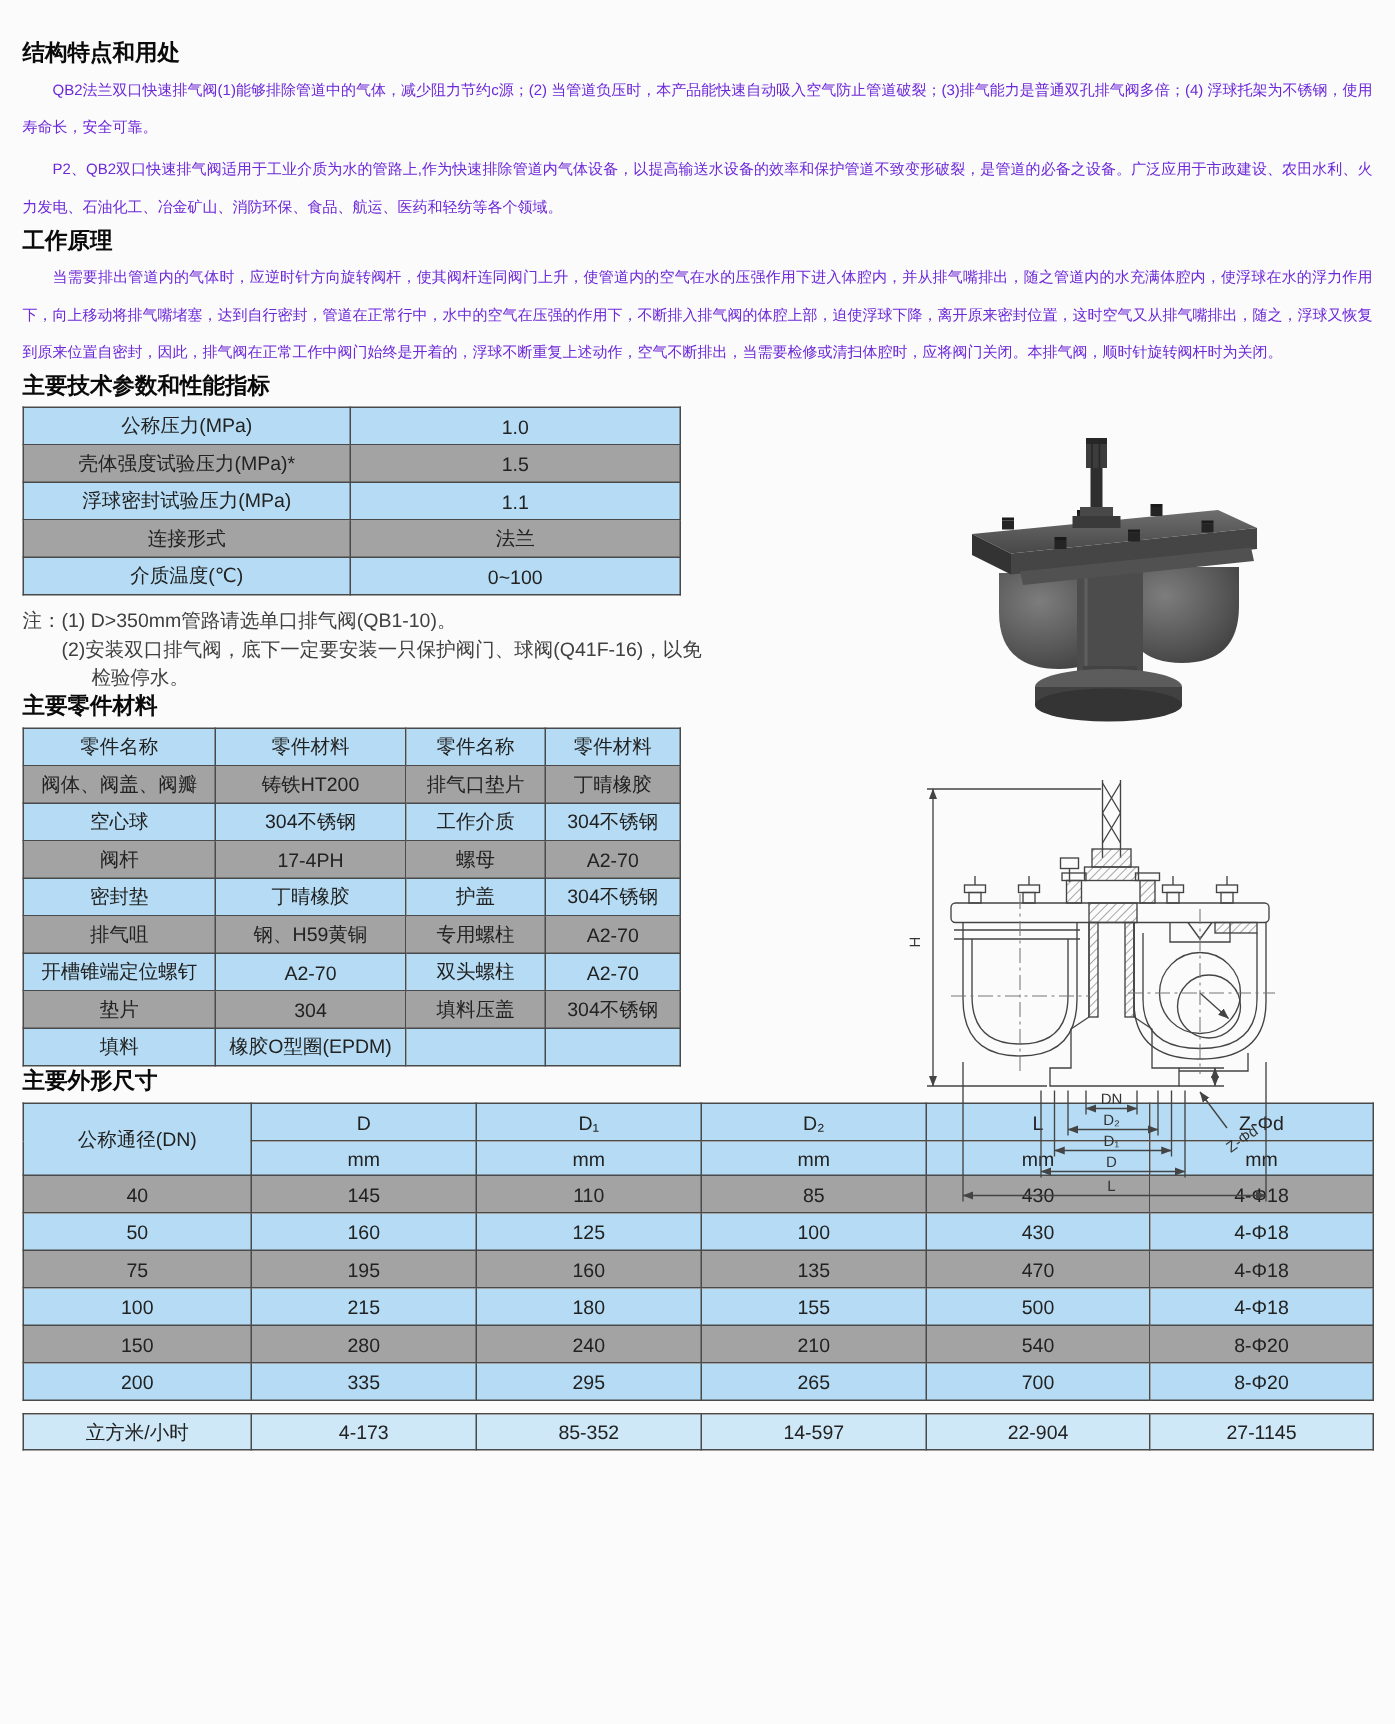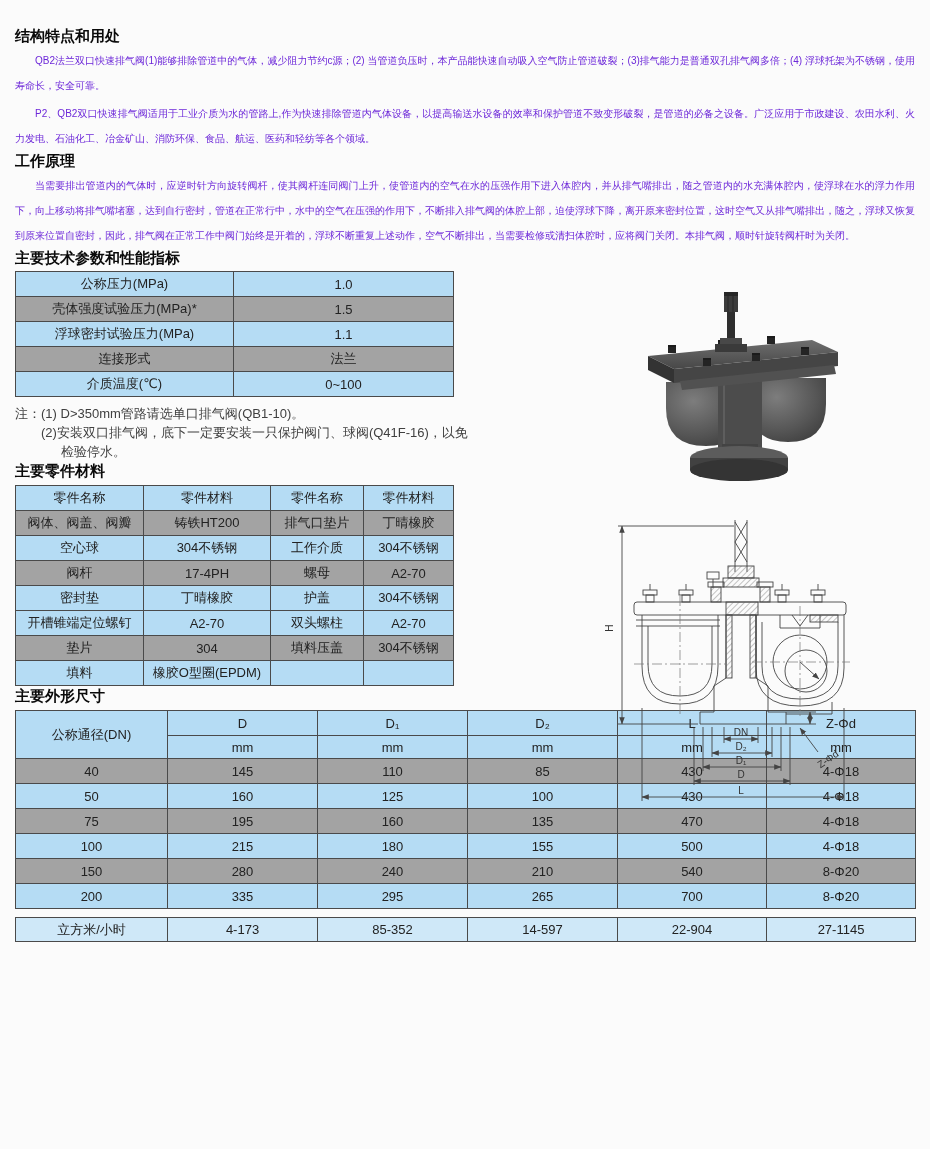--- a/index.html
+++ b/index.html
@@ -119,20 +119,26 @@
         <td>阀杆</td>
         <td>17-4PH</td>
         <td>螺母</td>
         <td>A2-70</td>
       </tr>
       <tr class="blue">
         <td>密封垫</td>
         <td>丁晴橡胶</td>
         <td>护盖</td>
         <td>304不锈钢</td>
+      </tr>
+      <tr class="white">
+        <td>排气咀</td>
+        <td>钢、H59黄铜</td>
+        <td>专用螺柱</td>
+        <td>A2-70</td>
       </tr>
       <tr class="blue">
         <td>开槽锥端定位螺钉</td>
         <td>A2-70</td>
         <td>双头螺柱</td>
         <td>A2-70</td>
       </tr>
       <tr class="white">
         <td>垫片</td>
         <td>304</td>

